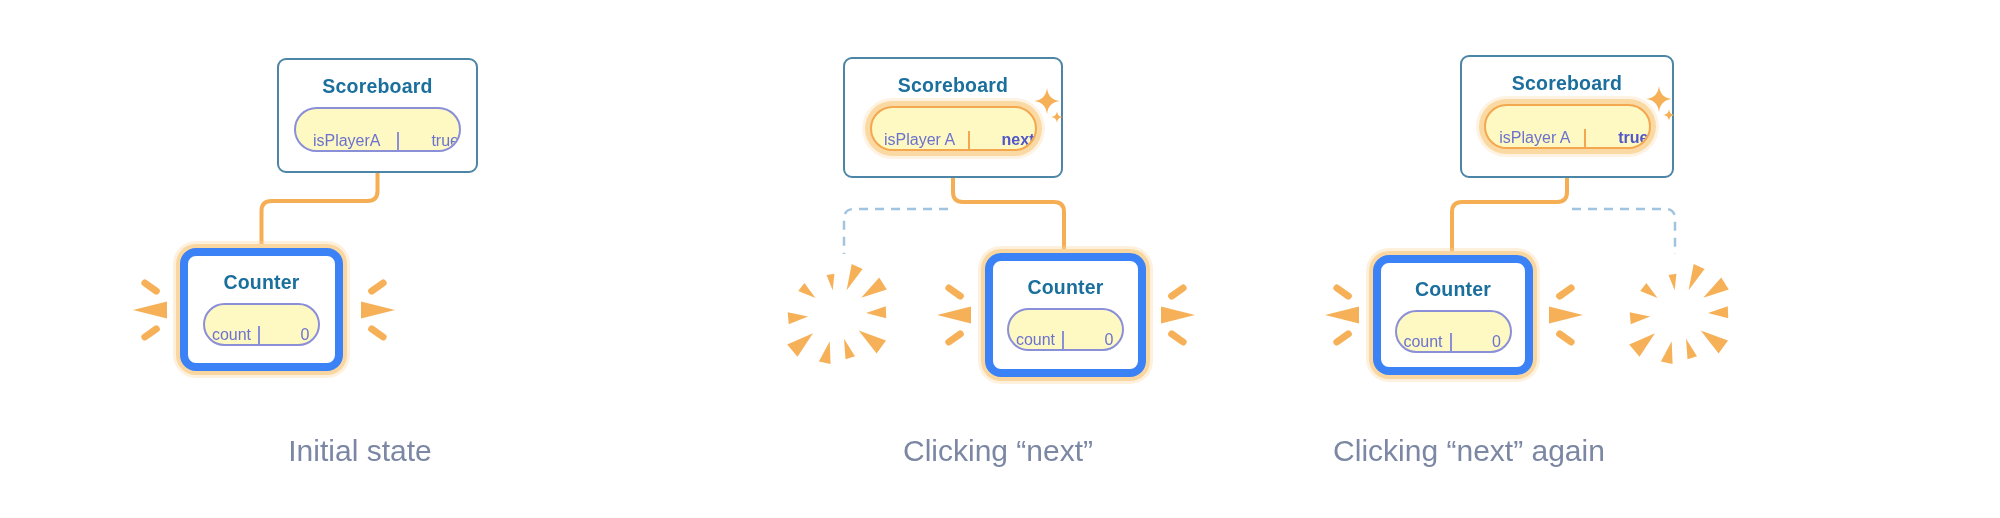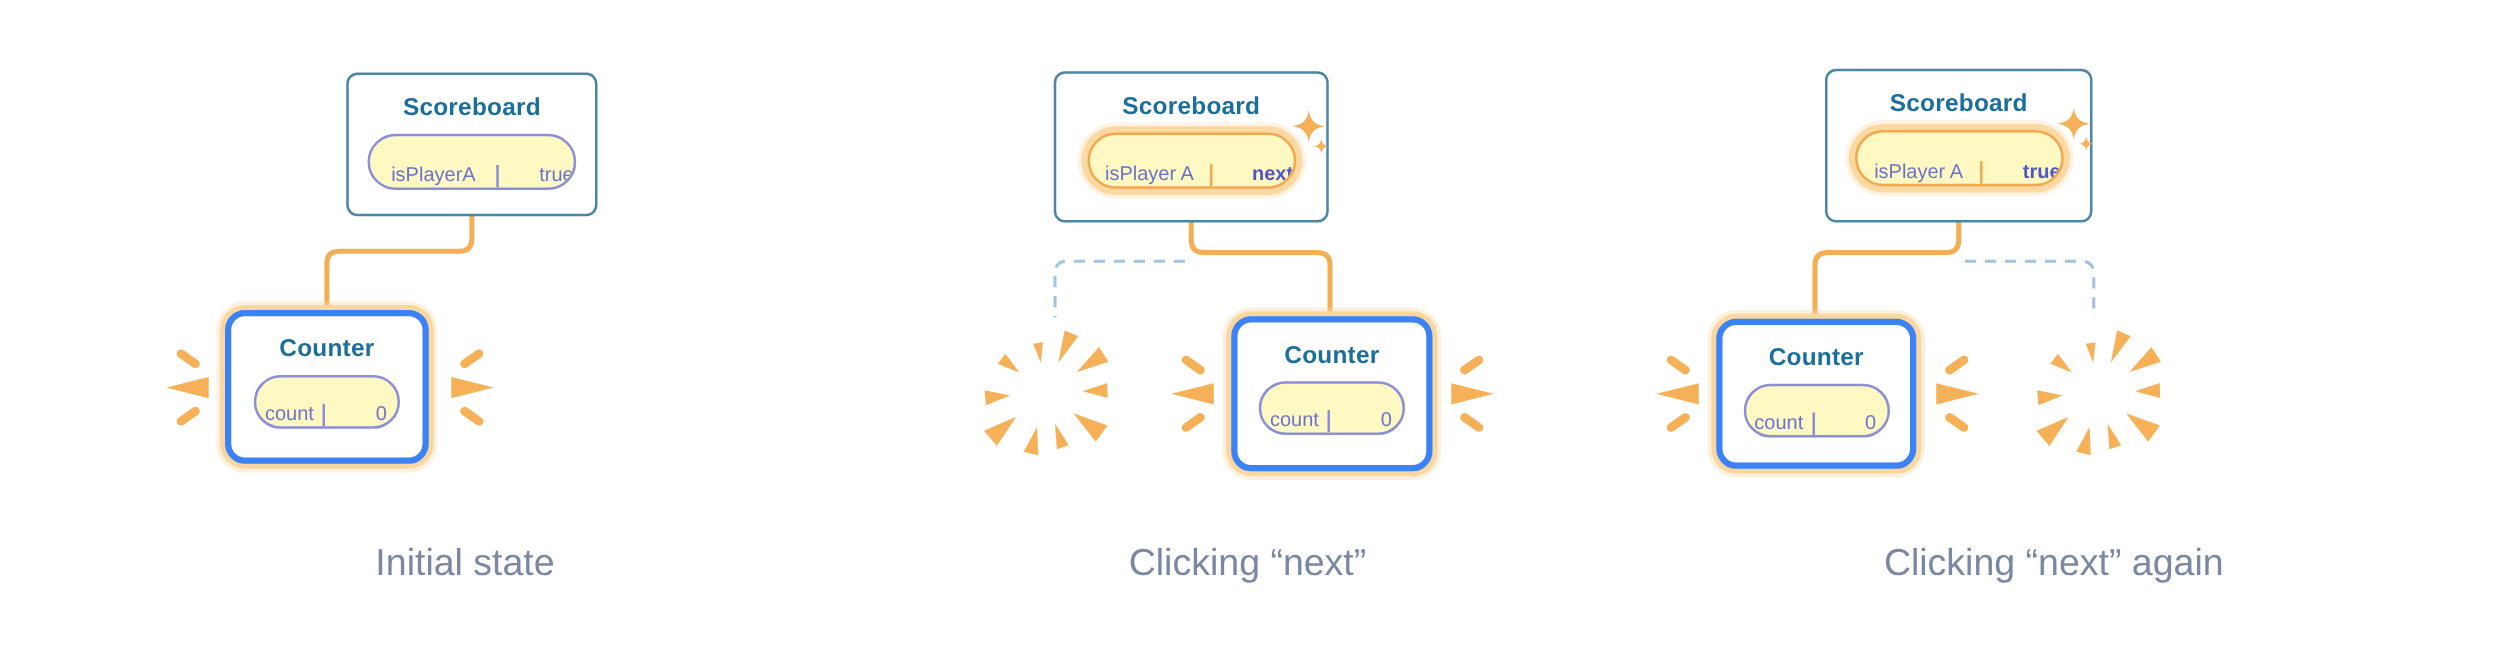--- a/index.html
+++ b/index.html
@@ -9,21 +9,21 @@
   }
   svg.wires{position:absolute;left:0;top:0;z-index:0;}
   .wire{fill:none;stroke:#F6AE55;stroke-width:4;stroke-linecap:round;stroke-linejoin:round;}
   .wire-dashed{fill:none;stroke:#A3C4DF;stroke-width:2.5;stroke-dasharray:9 7;stroke-linejoin:round;}
 
   .box{
     position:absolute;box-sizing:border-box;background:#fff;z-index:2;
     display:flex;flex-direction:column;align-items:center;
   }
   .sb{border:2px solid #4C85A6;border-radius:9px;padding-top:15px;}
-  .cnt{border:5px solid #3b82f6;border-radius:16px;padding-top:15px;
+  .cnt{border:8px solid #3b82f6;border-radius:16px;padding-top:15px;
        box-shadow:0 0 0 4px #FAD7A0, 0 0 0 7px rgba(250,215,160,.35);}
   .box-title{font-size:19.5px;font-weight:600;color:#1A6F9D;letter-spacing:.2px;}
 
   .pill{
     display:flex;align-items:flex-end;box-sizing:border-box;background:#fef9c3;
     border:2px solid #8A8FD8;border-radius:23px;overflow:hidden;
     color:#6B72CE;font-size:16px;margin-top:9px;
   }
   .pill .k,.pill .v{display:flex;align-items:center;justify-content:center;box-sizing:border-box;}
   .pill .k{border-right:2px solid #8A8FD8;}
@@ -43,35 +43,35 @@
     font-size:30px;color:#7B87A3;white-space:nowrap;z-index:1;
   }
   .deco{position:absolute;z-index:3;}
   .fan.right{transform:scaleX(-1);}
   .twinkle path{fill:#F6B158;}
 
   
   #sb1{left:277px;top:58px;width:201px;height:115px;}
   #cnt1{left:180px;top:248px;width:163px;height:123px;}
   #fan1L{left:130px;top:268px;} #fan1R{left:352px;top:268px;}
-  #cap1{left:372px;}
+  #cap1{left:360px;}
   
   #sb2{left:843px;top:57px;width:220px;height:121px;}
   #cnt2{left:985px;top:253px;width:161px;height:124px;}
   #fan2L{left:934px;top:273px;} #fan2R{left:1152px;top:273px;}
   #poof2{left:776px;top:254px;}
   #twk2{left:1030px;top:88px;}
   #cap2{left:998px;}
   
   #sb3{left:1460px;top:55px;width:214px;height:123px;}
   #cnt3{left:1373px;top:255px;width:160px;height:120px;}
   #fan3L{left:1322px;top:273px;} #fan3R{left:1540px;top:273px;}
   #poof3{left:1618px;top:254px;}
   #twk3{left:1642px;top:86px;}
-  #cap3{left:1643px;}
+  #cap3{left:1469px;}
 </style>
 </head>
 <body>
 
 <div class="stage">
 
   <svg class="wires" width="2000" height="518" viewBox="0 0 2000 518">
     <path class="wire" d="M377.5,172 V191 Q377.5,201 367.5,201 H271.5 Q261.5,201 261.5,211 V250"></path>
     <path class="wire" d="M953,177 V192 Q953,202 963,202 H1054 Q1064,202 1064,212 V255"></path>
     <path class="wire-dashed" d="M948,209 H854 Q844,209 844,219 V254"></path>

